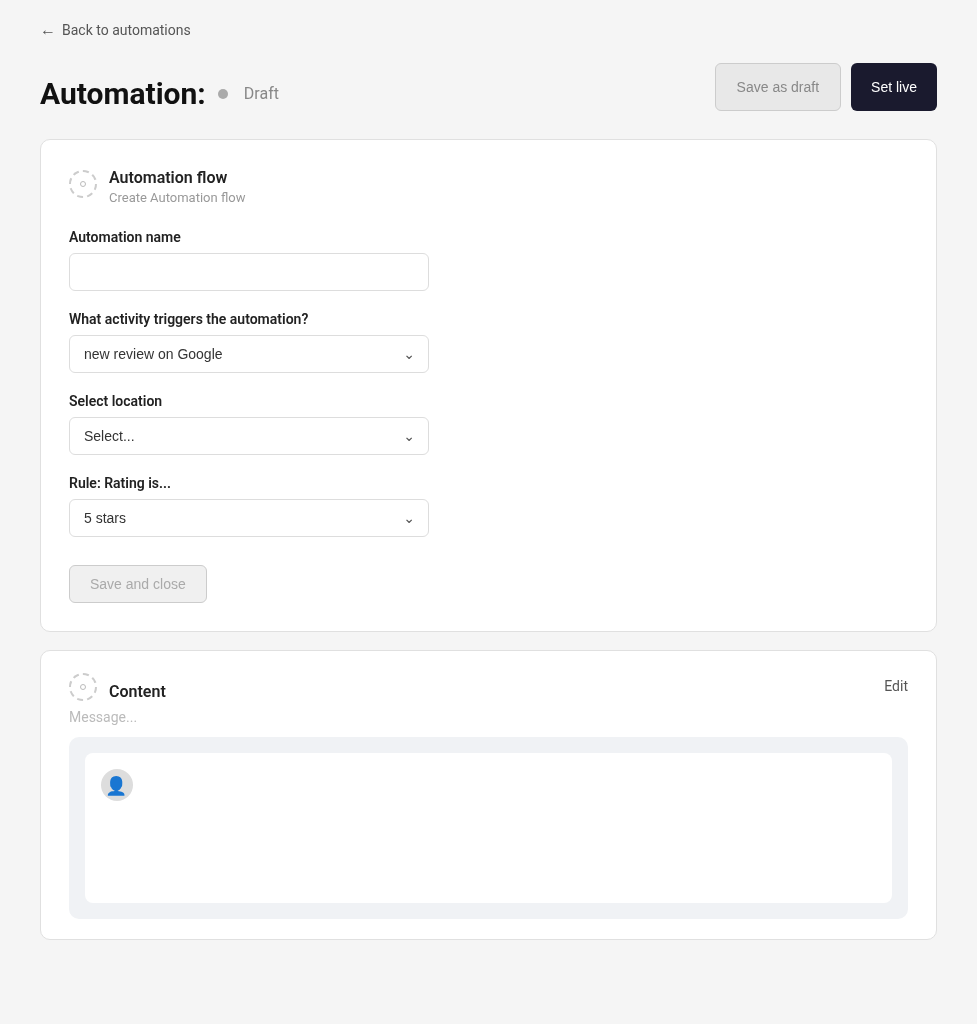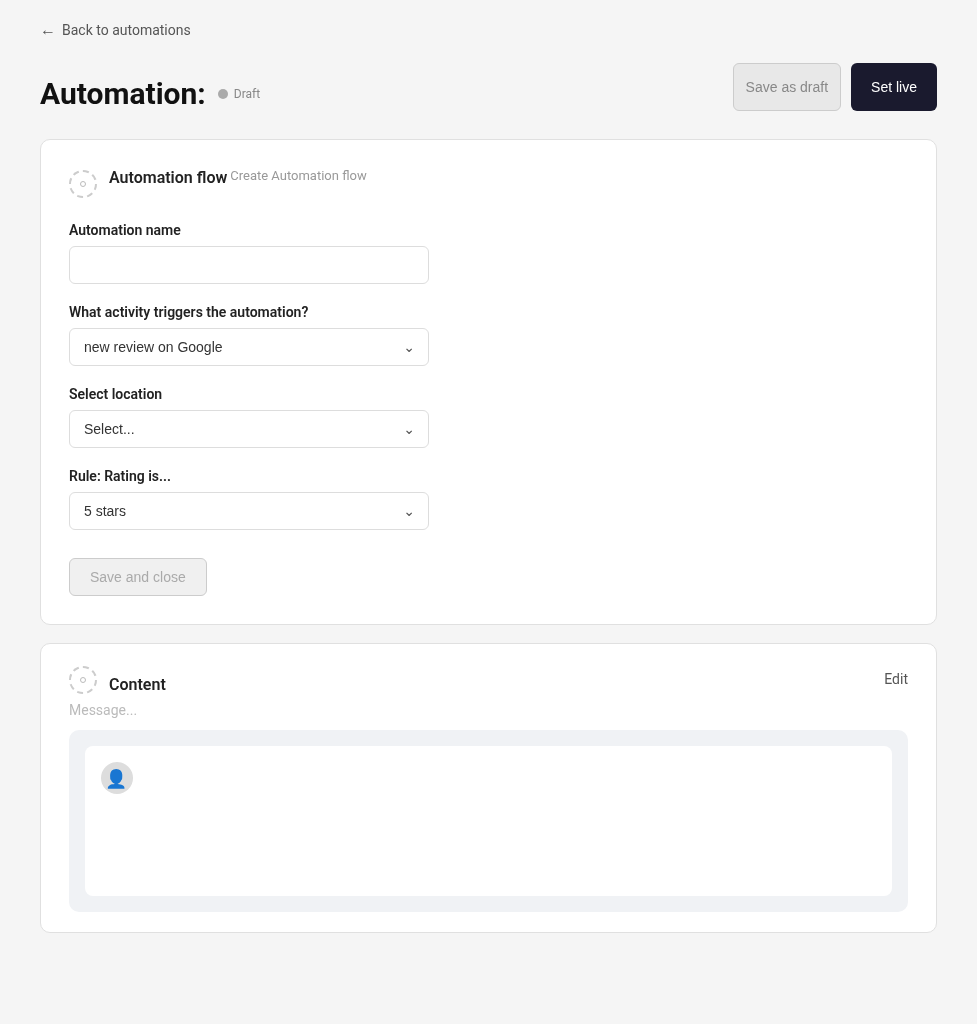--- a/index.html
+++ b/index.html
@@ -53,40 +53,40 @@
 
     .page-title {
       font-size: 30px;
       font-weight: 700;
       color: #111;
     }
 
     .draft-badge {
       display: flex;
       align-items: center;
-      gap: 6px;
+      gap: 16px;
       color: #888;
-      font-size: 12px;
+      font-size: 16px;
     }
 
     .draft-dot {
       width: 10px;
       height: 10px;
       border-radius: 50%;
       background: #aaa;
       display: inline-block;
     }
 
     .header-buttons {
       display: flex;
       gap: 10px;
     }
 
     .btn-save-draft {
-      padding: 10px 12px;
+      padding: 10px 21px;
       border: 1px solid #ccc;
       background: #e8e8e8;
       color: #888;
       border-radius: 6px;
       font-size: 14px;
       cursor: pointer;
     }
 
     .btn-set-live {
       padding: 16px 20px;
@@ -128,21 +128,21 @@
 
     .card-icon-inner {
       width: 6px;
       height: 6px;
       border-radius: 50%;
       border: 1.5px solid #bbb;
     }
 
     .card-title-group {
       display: flex;
-      flex-direction: row;
+      flex-direction: column;
       gap: 3px;
     }
 
     .card-title {
       font-size: 16px;
       font-weight: 600;
       color: #222;
     }
 
     .card-subtitle {

